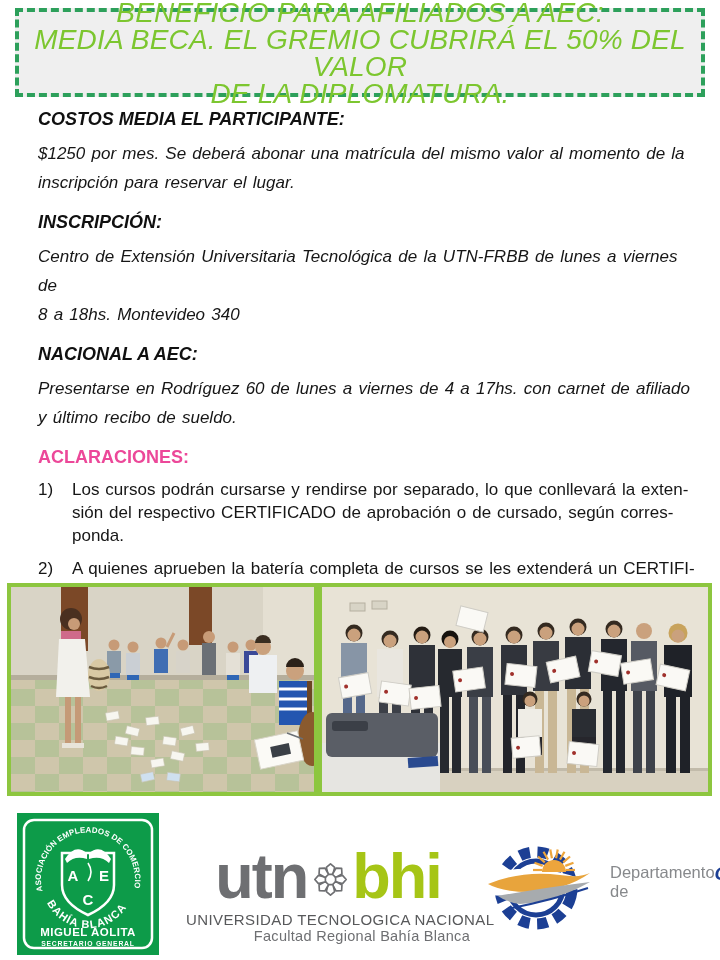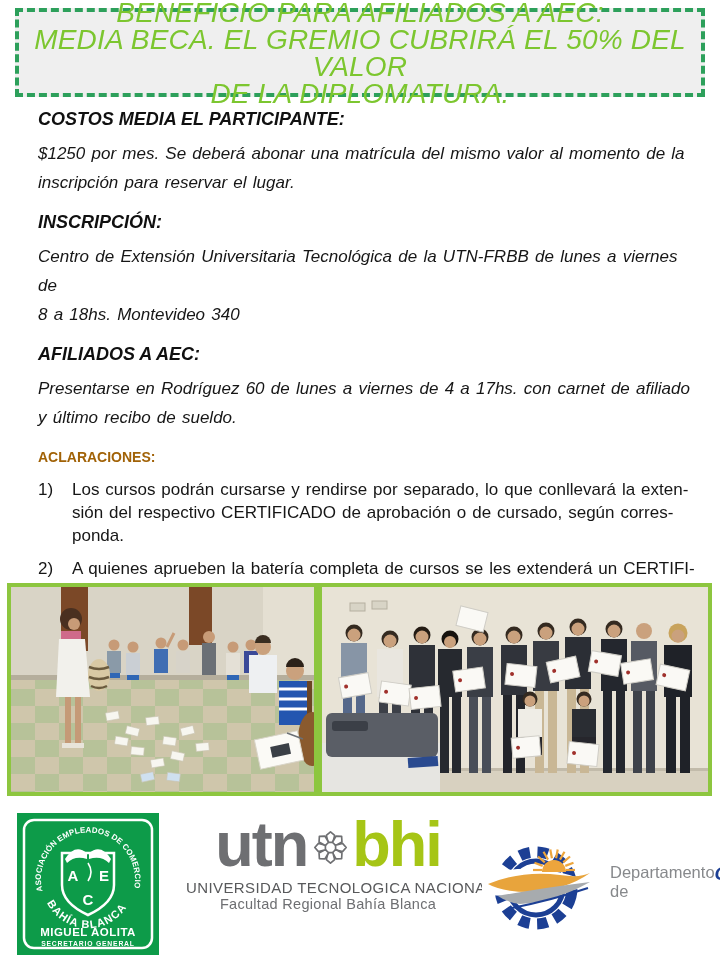--- a/index.html
+++ b/index.html
@@ -19,39 +19,39 @@
     font-weight:normal;font-style:italic;font-size:28px;line-height:27px;
     color:#7cc62f;letter-spacing:.2px;
   }
   
   .content{position:absolute;left:38px;top:104px;width:664px}
   .h-it{
     font-weight:bold;font-style:italic;font-size:18px;line-height:22px;
     margin:14px 0 0;color:#101010;
   }
   .h-it.first{margin-top:4px}
-  .h-up{font-weight:bold;font-size:14px;line-height:22px;margin:14px 0 0;color:#a16207}
+  .h-up{font-weight:bold;font-size:18px;line-height:22px;margin:14px 0 0;color:#ec4899}
   .p-it{
     font-style:italic;font-size:17px;line-height:29px;margin:9px 0 0;
     white-space:pre-line;word-spacing:1.5px;color:#161616;
   }
   .clist{list-style:none;margin:4px 0 0;padding:0}
   .clist li{display:flex;margin-top:10px;font-size:17px;line-height:23px;color:#161616}
   .clist .num{width:34px;flex:none}
   .clist .txt{flex:1;white-space:pre-line;word-spacing:1.2px}
   
   .photos{position:absolute;left:7px;top:583px;width:705px;height:213px;display:flex}
   .photo{box-sizing:border-box;border:4px solid #8dc63f;height:100%;margin:0;background:#ddd8ca}
   .photo.left{width:311px}
   .photo.right{width:394px}
   .photo svg{display:block;width:100%;height:100%}
   
   .aec{position:absolute;left:17px;top:813px;width:142px;height:142px}
   .aec svg{display:block;width:100%;height:100%}
-  .utn{position:absolute;left:186px;top:812px;width:284px;text-align:center}
+  .utn{position:absolute;left:186px;top:844px;width:284px;text-align:right}
   .utn-word{display:flex;align-items:center;justify-content:center;height:64px}
   .utn-gray{font-weight:bold;font-size:63px;line-height:60px;letter-spacing:-2px;color:#6e6f72}
   .utn-lime{font-weight:bold;font-size:63px;line-height:60px;letter-spacing:-2px;color:#a6c516}
   .utn-gear{width:37px;height:37px;margin:6px 3px 0 5px;flex:none}
   .utn-l1{font-size:15px;letter-spacing:.4px;color:#58595b;margin-top:3px;white-space:nowrap}
   .utn-l2{font-size:14.5px;letter-spacing:.3px;color:#6e6f72;margin-top:0;white-space:nowrap}
   .ccis{position:absolute;left:482px;top:826px;width:232px;height:112px;display:flex;align-items:center}
   .ccis-emblem{width:112px;height:108px;flex:none}
   .ccis-text{display:flex;align-items:flex-start;margin-left:16px}
   .ccis-l1{font-size:16.5px;color:#87898c;line-height:19px}
@@ -69,21 +69,21 @@
 
 <div class="content">
   <h2 class="h-it first">COSTOS MEDIA EL PARTICIPANTE:</h2>
   <p class="p-it">$1250 por mes. Se deberá abonar una matrícula del mismo valor al momento de la
 inscripción para reservar el lugar.</p>
 
   <h2 class="h-it">INSCRIPCIÓN:</h2>
   <p class="p-it">Centro de Extensión Universitaria Tecnológica de la UTN-FRBB de lunes a viernes de
 8 a 18hs. Montevideo 340</p>
 
-  <h2 class="h-it">AFILIADOS A AEC:</h2>
+  <h2 class="h-it">NACIONAL A AEC:</h2>
   <p class="p-it">Presentarse en Rodríguez 60 de lunes a viernes de 4 a 17hs. con carnet de afiliado
 y último recibo de sueldo.</p>
 
   <h2 class="h-up">ACLARACIONES:</h2>
   <ol class="clist">
     <li>
       <span class="num">1)</span>
       <span class="txt">Los cursos podrán cursarse y rendirse por separado, lo que conllevará la exten-
 sión del respectivo CERTIFICADO de aprobación o de cursado, según corres-
 ponda.</span>

